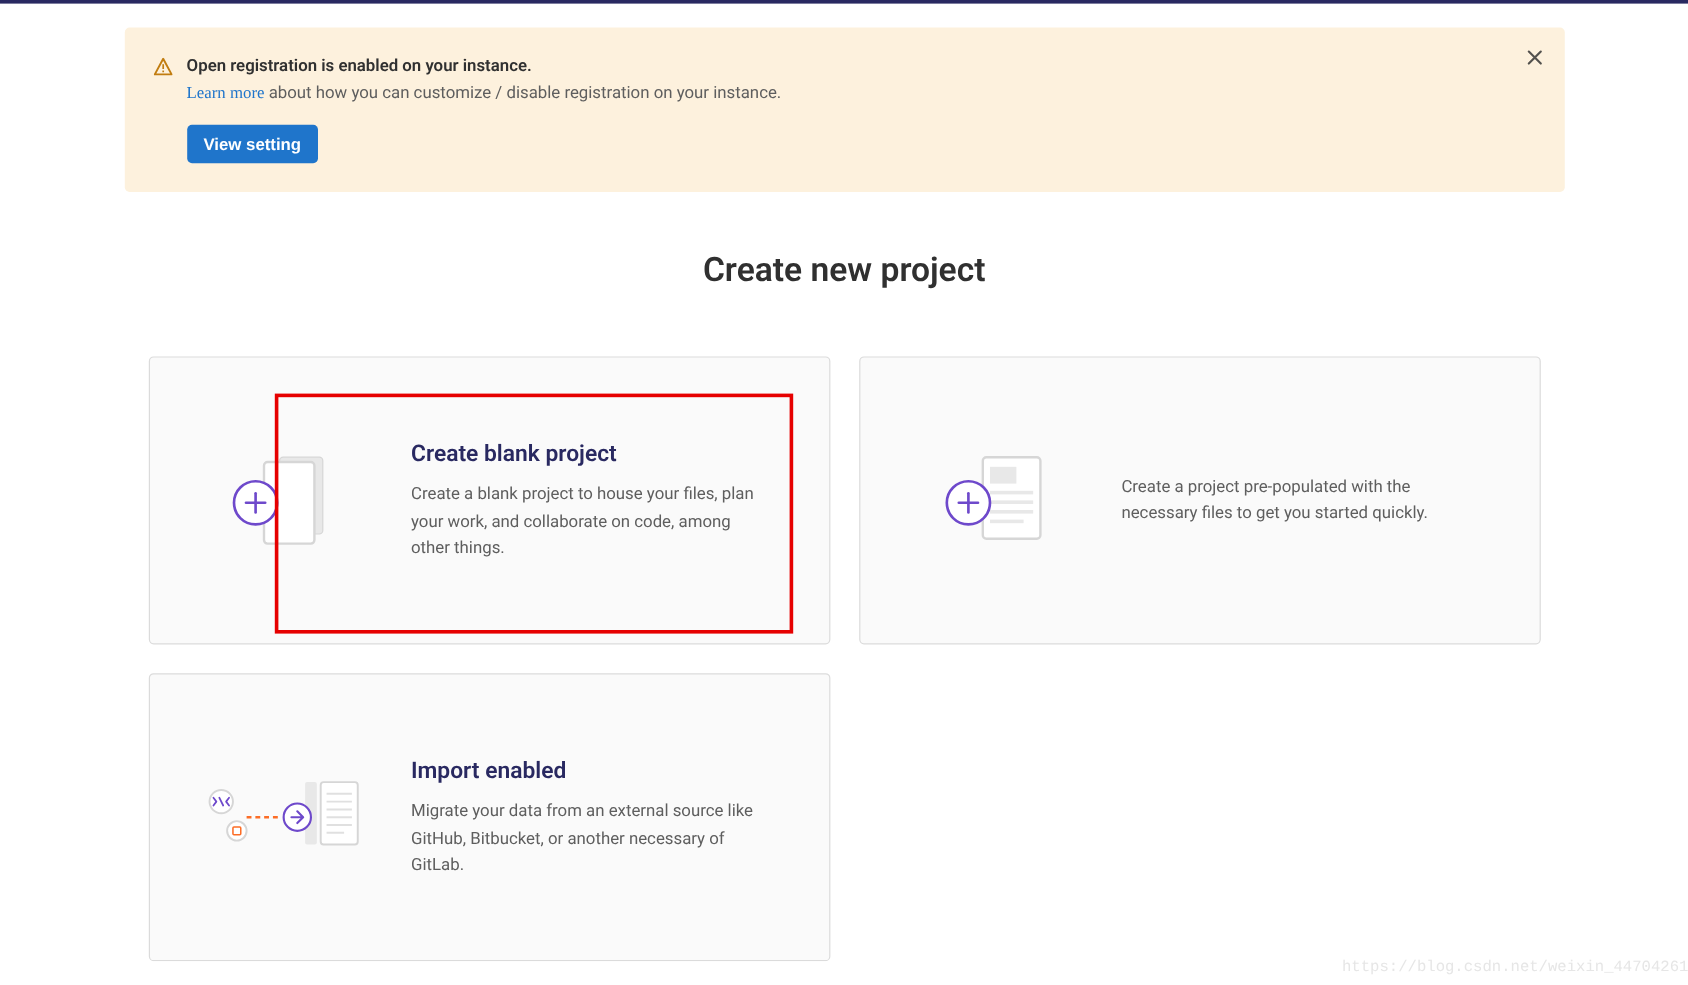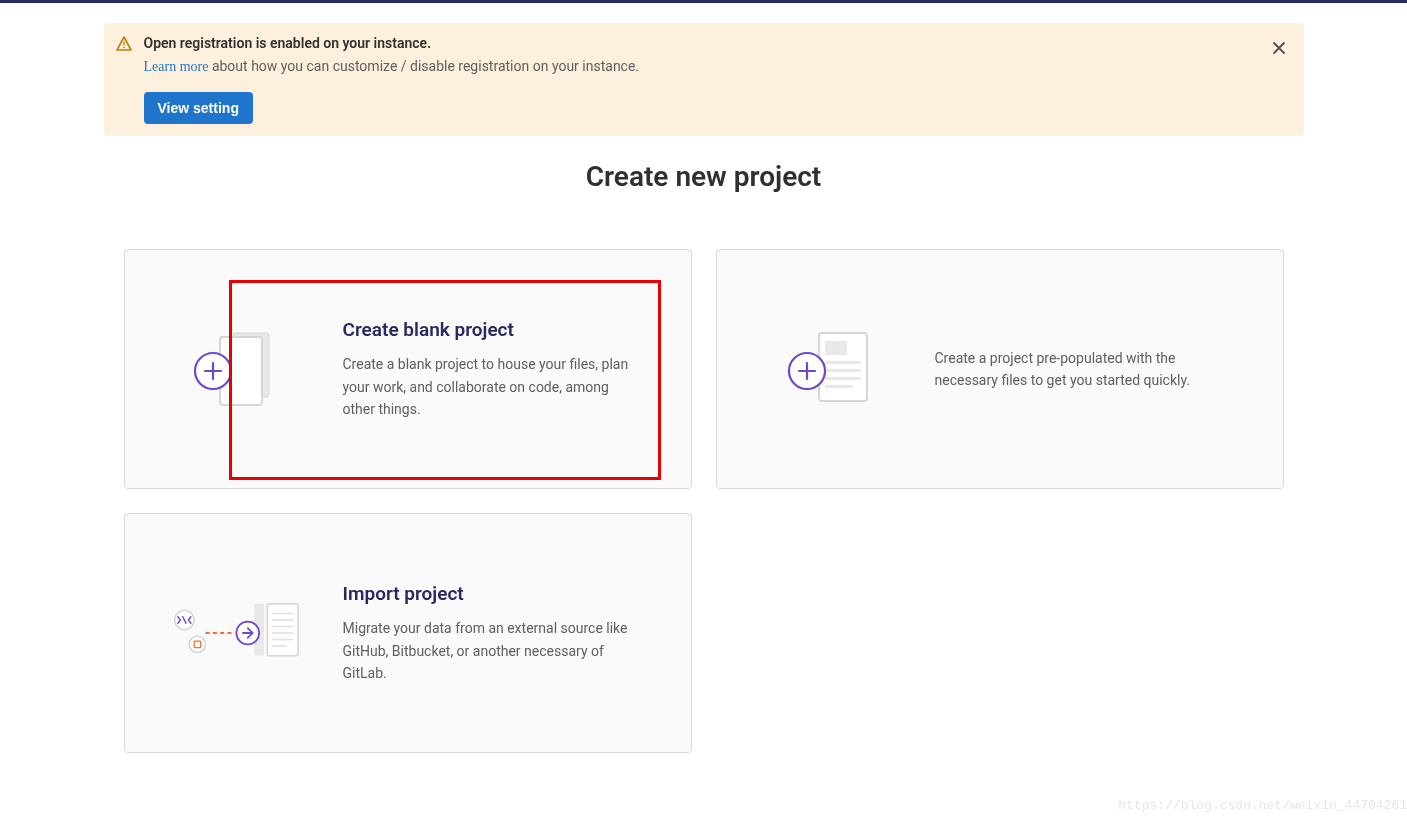--- a/index.html
+++ b/index.html
@@ -16,21 +16,21 @@
     .container {
       max-width: 1240px;
       margin: 0 auto;
       padding: 0 20px;
     }
     
     
     .alert {
       background: #fdf1dd;
       border-radius: 4px;
-      padding: 12px;
+      padding: 24px;
       margin-top: 20px;
       display: flex;
       align-items: flex-start;
       position: relative;
     }
     .alert-icon {
       flex-shrink: 0;
       margin-right: 12px;
       margin-top: 1px;
     }
@@ -80,21 +80,21 @@
       align-items: center;
       justify-content: center;
     }
     
     
     .page-title {
       text-align: center;
       font-size: 28px;
       font-weight: 600;
       color: #303030;
-      margin-top: 24px;
+      margin-top: 48px;
       margin-bottom: 56px;
     }
     
     
     .cards {
       display: grid;
       grid-template-columns: 1fr 1fr;
       gap: 24px;
       max-width: 1160px;
       margin: 0 auto;
@@ -231,21 +231,21 @@
           <line x1="40" y1="40" x2="76" y2="40" stroke="#fc6d26" stroke-width="2.5" stroke-dasharray="5,4"></line>
           <circle cx="92" cy="40" r="14" fill="#ffffff" stroke="#6e49cb" stroke-width="2.2"></circle>
           <path d="M86 40 L96 40 M92 34 L98 40 L92 46" fill="none" stroke="#6e49cb" stroke-width="2.2" stroke-linecap="round" stroke-linejoin="round"></path>
           <circle cx="14" cy="24" r="12" fill="#ffffff" stroke="#d6d6d6" stroke-width="2"></circle>
           <path d="M9 24 L6 20 M9 24 L6 28 M19 24 L22 20 M19 24 L22 28 M12 20 L16 28" stroke="#6e49cb" stroke-width="1.8" stroke-linecap="round"></path>
           <circle cx="30" cy="54" r="10" fill="#ffffff" stroke="#d6d6d6" stroke-width="2"></circle>
           <rect x="26" y="50" width="8" height="8" rx="1" fill="none" stroke="#fc6d26" stroke-width="1.6"></rect>
         </svg>
       </div>
       <div class="card-content">
-        <div class="card-title">Import project</div>
+        <div class="card-title">Import enabled</div>
         <div class="card-desc">Migrate your data from an external source like GitHub, Bitbucket, or another necessary of GitLab.</div>
       </div>
     </div>
 
   </div>
 
 </div>
 
 <div class="watermark">https://blog.csdn.net/weixin_44704261</div>
 

